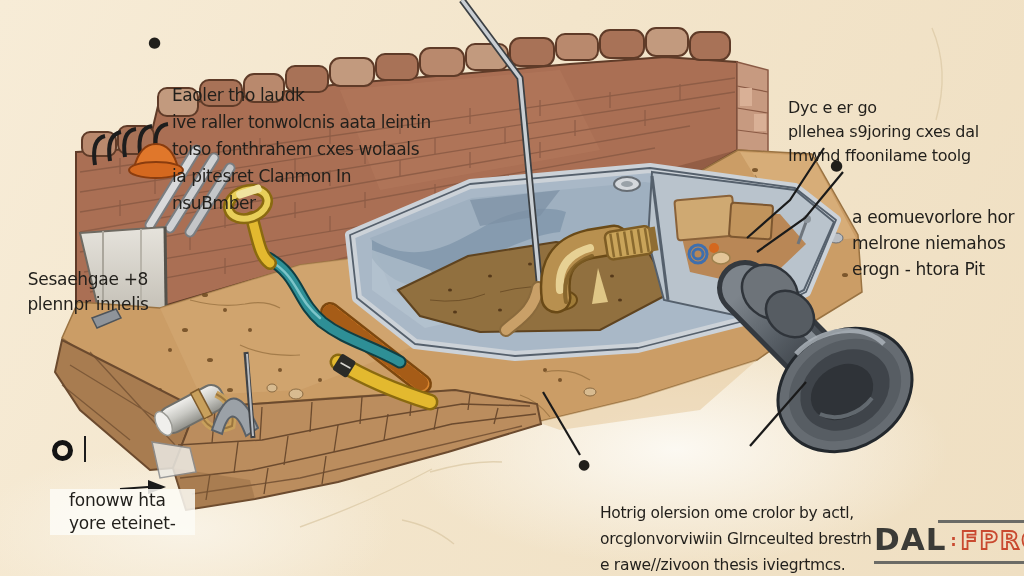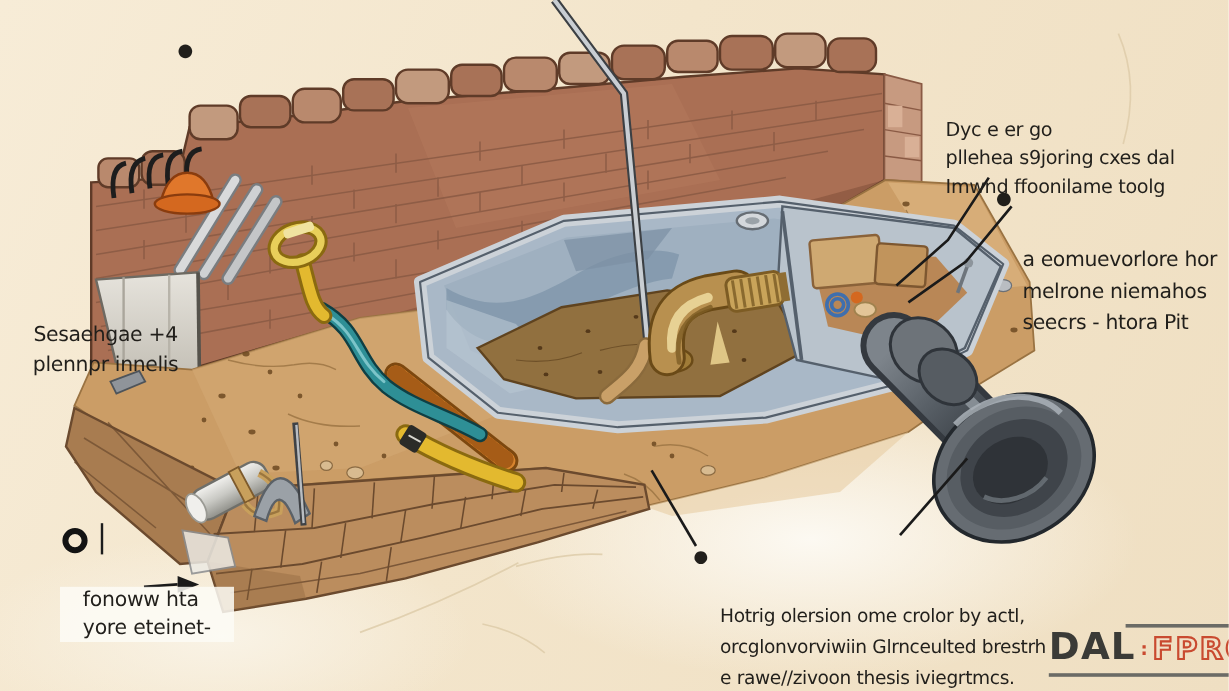--- a/index.html
+++ b/index.html
@@ -383,38 +383,43 @@
     <polyline points="843,172 805,218 757,252"></polyline>
     <line x1="580" y1="455" x2="543" y2="392"></line>
     <line x1="750" y1="446" x2="806" y2="382"></line>
     <line x1="120" y1="489" x2="148" y2="487"></line>
     <polygon points="148,480 166,487 148,494" fill="#1a1a1a" stroke="none"></polygon>
   </g>
 </svg>
 
   <div class="note n-topleft">
     <span class="blt">●</span>
+    <div class="lines">Eaoler tho laudk
+ive raller tonwolcnis aata leintin
+toiso fonthrahem cxes wolaals
+ia pitesret Clanmon In
+nsuBmber</div>
   </div>
 
 
   <div class="note n-topright">
     <div class="lines">Dyc e er go
 pllehea s9joring cxes dal
 Imwnd ffoonilame toolg</div>
   </div>
 
   <div class="note n-rightpit">
     <span class="blt">●</span>
     <div class="lines">a eomuevorlore hor
 melrone niemahos
-seecrs - htora Pit</div>
+erogn - htora Pit</div>
   </div>
 
   <div class="note n-leftwall">
-    <div class="lines">Sesaehgae +4
+    <div class="lines">Sesaehgae +8
 plennpr innelis</div>
   </div>
 
   <span class="ring"></span>
   <span class="tick"></span>
   <div class="note n-bottomleft">
     <div class="lines">fonoww hta
 yore eteinet-</div>
   </div>
 

